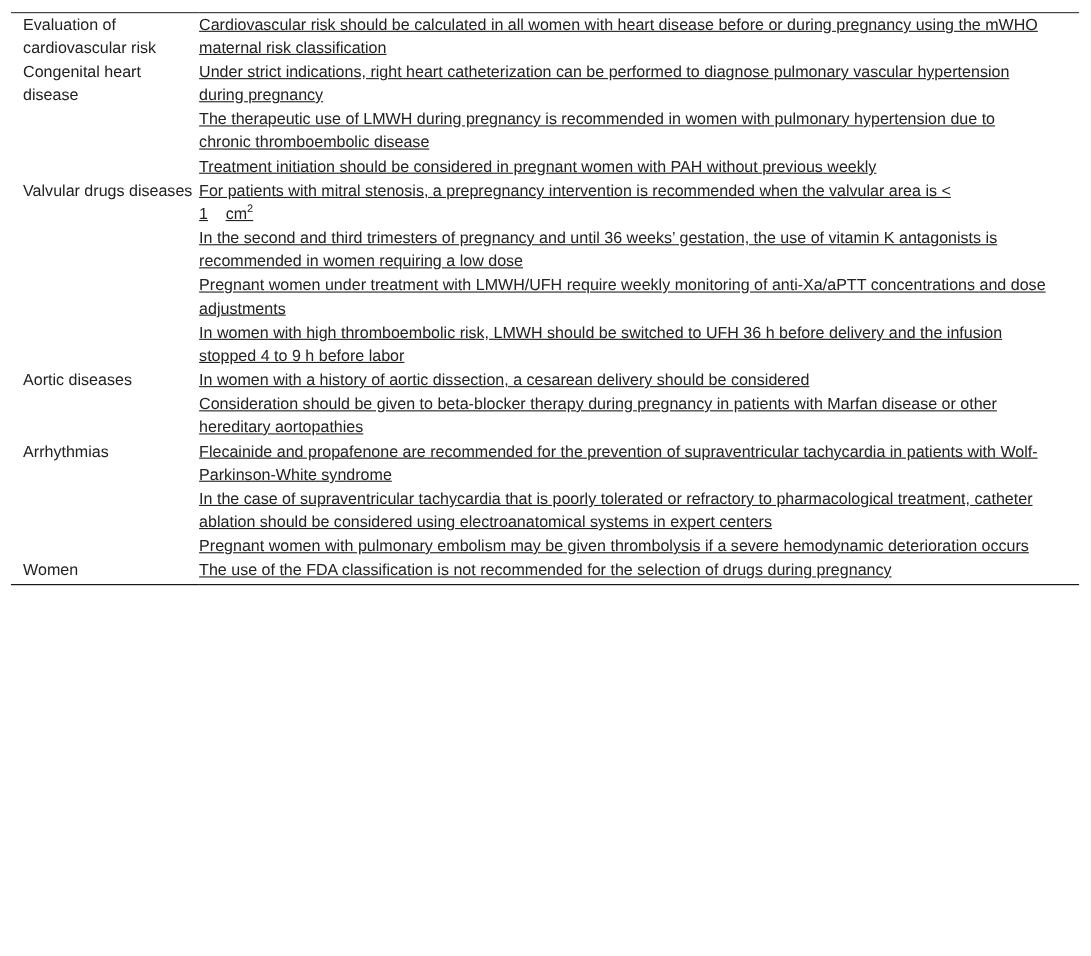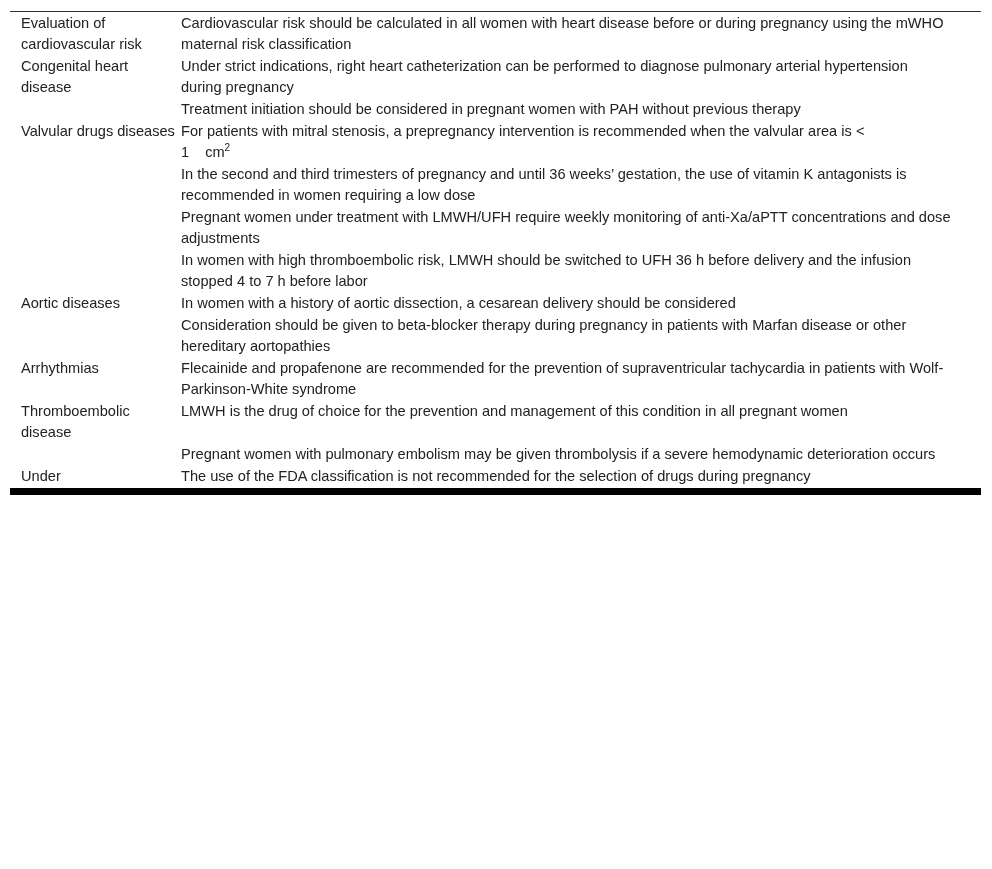--- a/index.html
+++ b/index.html
@@ -1,78 +1,82 @@
 <!DOCTYPE html>
 <html><head>
 <meta charset="utf-8">
 <style>
   html, body { margin: 0; padding: 0; background: #ffffff; }
   body { width: 992px; height: 869px; position: relative; font-family: "Liberation Sans", sans-serif; color: #222; }
   .table-wrap { position: absolute; left: 10px; top: 11px; width: 971px; }
-  table { border-collapse: collapse; width: 971px; border-top: 1px solid #333; border-bottom: 7px solid #000000; }
+  table { border-collapse: collapse; width: 971px; border-top: 1px solid #333; border-bottom: 1px solid #000000; }
   td { vertical-align: top; font-size: 14.6px; line-height: 21px; padding: 0 0 1px 0; }
   td.cat { width: 160px; padding-left: 11px; }
-  td.rec { padding-right: 30px; }
+  td.rec { padding-right: 30px; text-decoration: underline; }
   tr.group-start td { padding-top: 1px; }
   sup { font-size: 10px; line-height: 0; vertical-align: 6px; }
   .num { margin-right: 16px; }
 </style>
 </head>
 <body>
 
 <div class="table-wrap">
 <table>
   <tbody>
     <tr class="group-start">
       <td class="cat">Evaluation of cardiovascular risk</td>
       <td class="rec">Cardiovascular risk should be calculated in all women with heart disease before or during pregnancy using the mWHO maternal risk classification</td>
     </tr>
     <tr>
       <td class="cat">Congenital heart disease</td>
-      <td class="rec">Under strict indications, right heart catheterization can be performed to diagnose pulmonary arterial hypertension during pregnancy</td>
+      <td class="rec">Under strict indications, right heart catheterization can be performed to diagnose pulmonary vascular hypertension during pregnancy</td>
     </tr>
     <tr>
       <td class="cat"></td>
-      <td class="rec">Treatment initiation should be considered in pregnant women with PAH without previous therapy</td>
+      <td class="rec">The therapeutic use of LMWH during pregnancy is recommended in women with pulmonary hypertension due to chronic thromboembolic disease</td>
+    </tr>
+    <tr>
+      <td class="cat"></td>
+      <td class="rec">Treatment initiation should be considered in pregnant women with PAH without previous weekly</td>
     </tr>
     <tr>
       <td class="cat">Valvular drugs diseases</td>
       <td class="rec"><span>For patients with mitral stenosis, a prepregnancy intervention is recommended when the valvular area is &lt;</span><br><span class="num">1</span><span>cm</span><sup>2</sup></td>
     </tr>
     <tr>
       <td class="cat"></td>
       <td class="rec">In the second and third trimesters of pregnancy and until 36 weeks’ gestation, the use of vitamin K antagonists is recommended in women requiring a low dose</td>
     </tr>
     <tr>
       <td class="cat"></td>
       <td class="rec">Pregnant women under treatment with LMWH/UFH require weekly monitoring of anti-Xa/aPTT concentrations and dose adjustments</td>
     </tr>
     <tr>
       <td class="cat"></td>
-      <td class="rec">In women with high thromboembolic risk, LMWH should be switched to UFH 36 h before delivery and the infusion stopped 4 to 7 h before labor</td>
+      <td class="rec">In women with high thromboembolic risk, LMWH should be switched to UFH 36 h before delivery and the infusion stopped 4 to 9 h before labor</td>
     </tr>
     <tr>
       <td class="cat">Aortic diseases</td>
       <td class="rec">In women with a history of aortic dissection, a cesarean delivery should be considered</td>
     </tr>
     <tr>
       <td class="cat"></td>
       <td class="rec">Consideration should be given to beta-blocker therapy during pregnancy in patients with Marfan disease or other hereditary aortopathies</td>
     </tr>
     <tr>
       <td class="cat">Arrhythmias</td>
       <td class="rec">Flecainide and propafenone are recommended for the prevention of supraventricular tachycardia in patients with Wolf-Parkinson-White syndrome</td>
     </tr>
     <tr>
-      <td class="cat">Thromboembolic disease</td>
-      <td class="rec">LMWH is the drug of choice for the prevention and management of this condition in all pregnant women</td>
+      <td class="cat"></td>
+      <td class="rec">In the case of supraventricular tachycardia that is poorly tolerated or refractory to pharmacological treatment, catheter ablation should be considered using electroanatomical systems in expert centers</td>
     </tr>
     <tr>
       <td class="cat"></td>
       <td class="rec">Pregnant women with pulmonary embolism may be given thrombolysis if a severe hemodynamic deterioration occurs</td>
     </tr>
     <tr>
-      <td class="cat">Under</td>
+      <td class="cat">Women</td>
       <td class="rec">The use of the FDA classification is not recommended for the selection of drugs during pregnancy</td>
     </tr>
   </tbody>
 </table>
 </div>
 
 </body></html>

